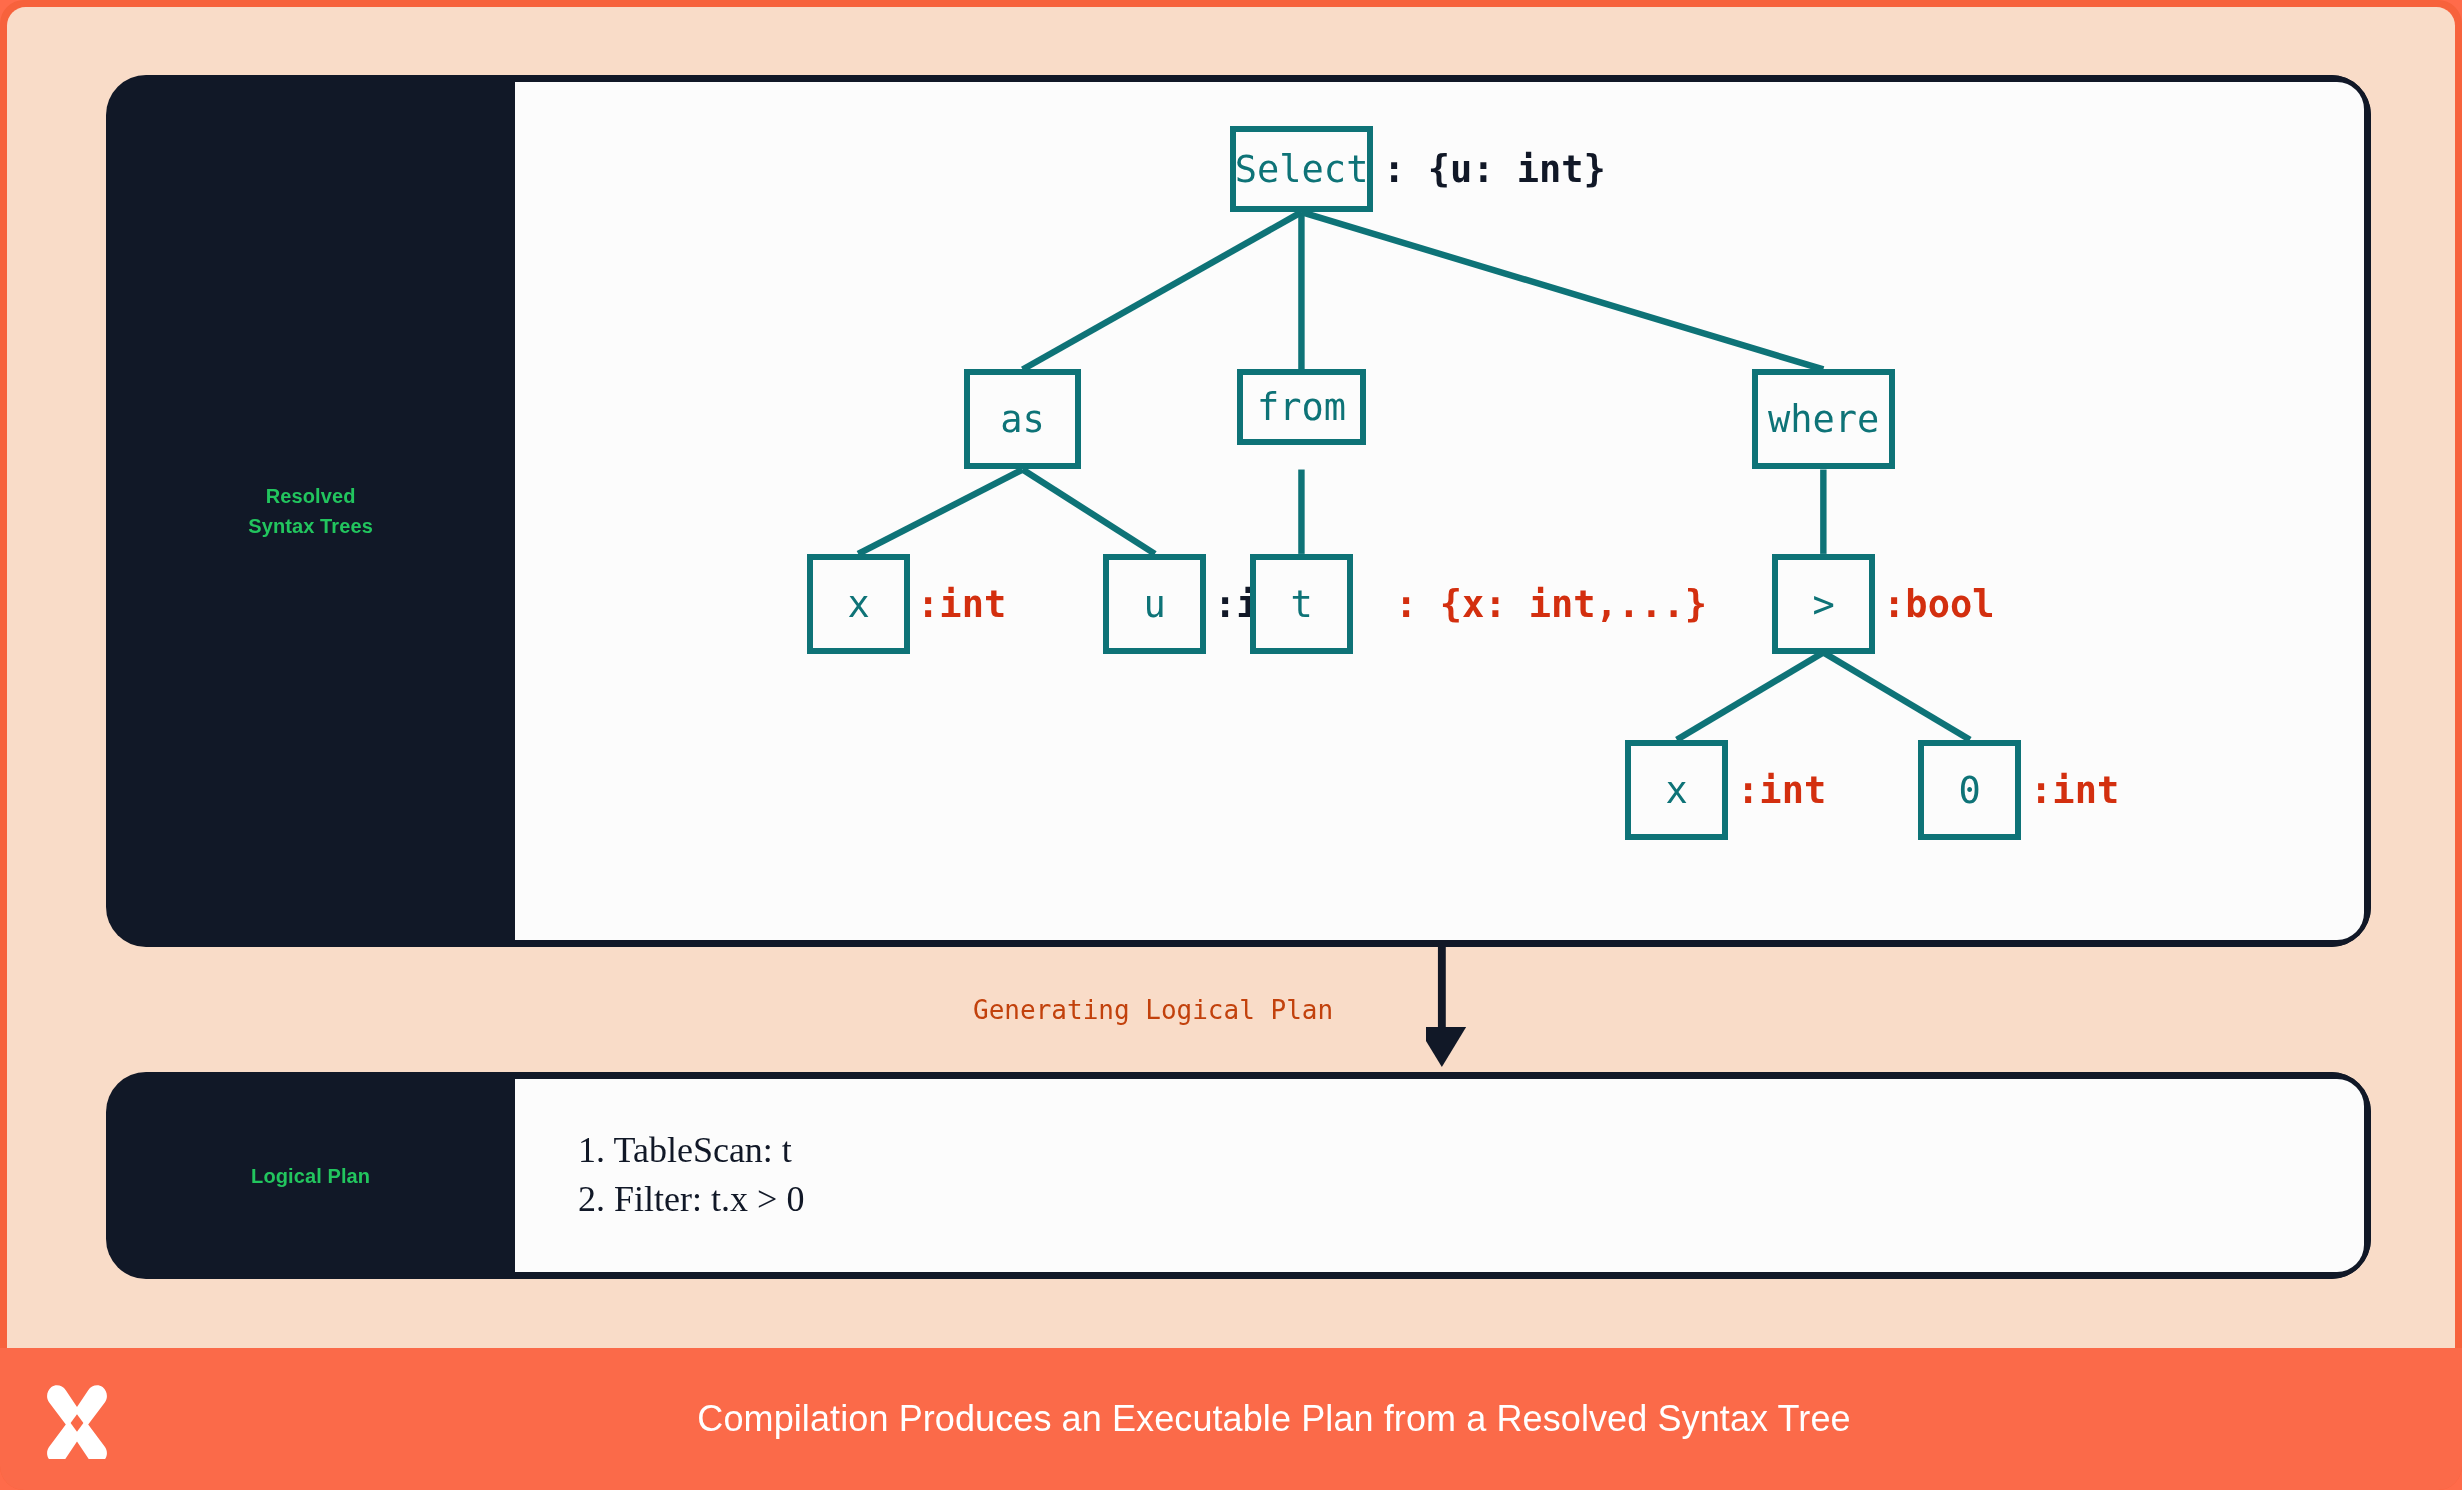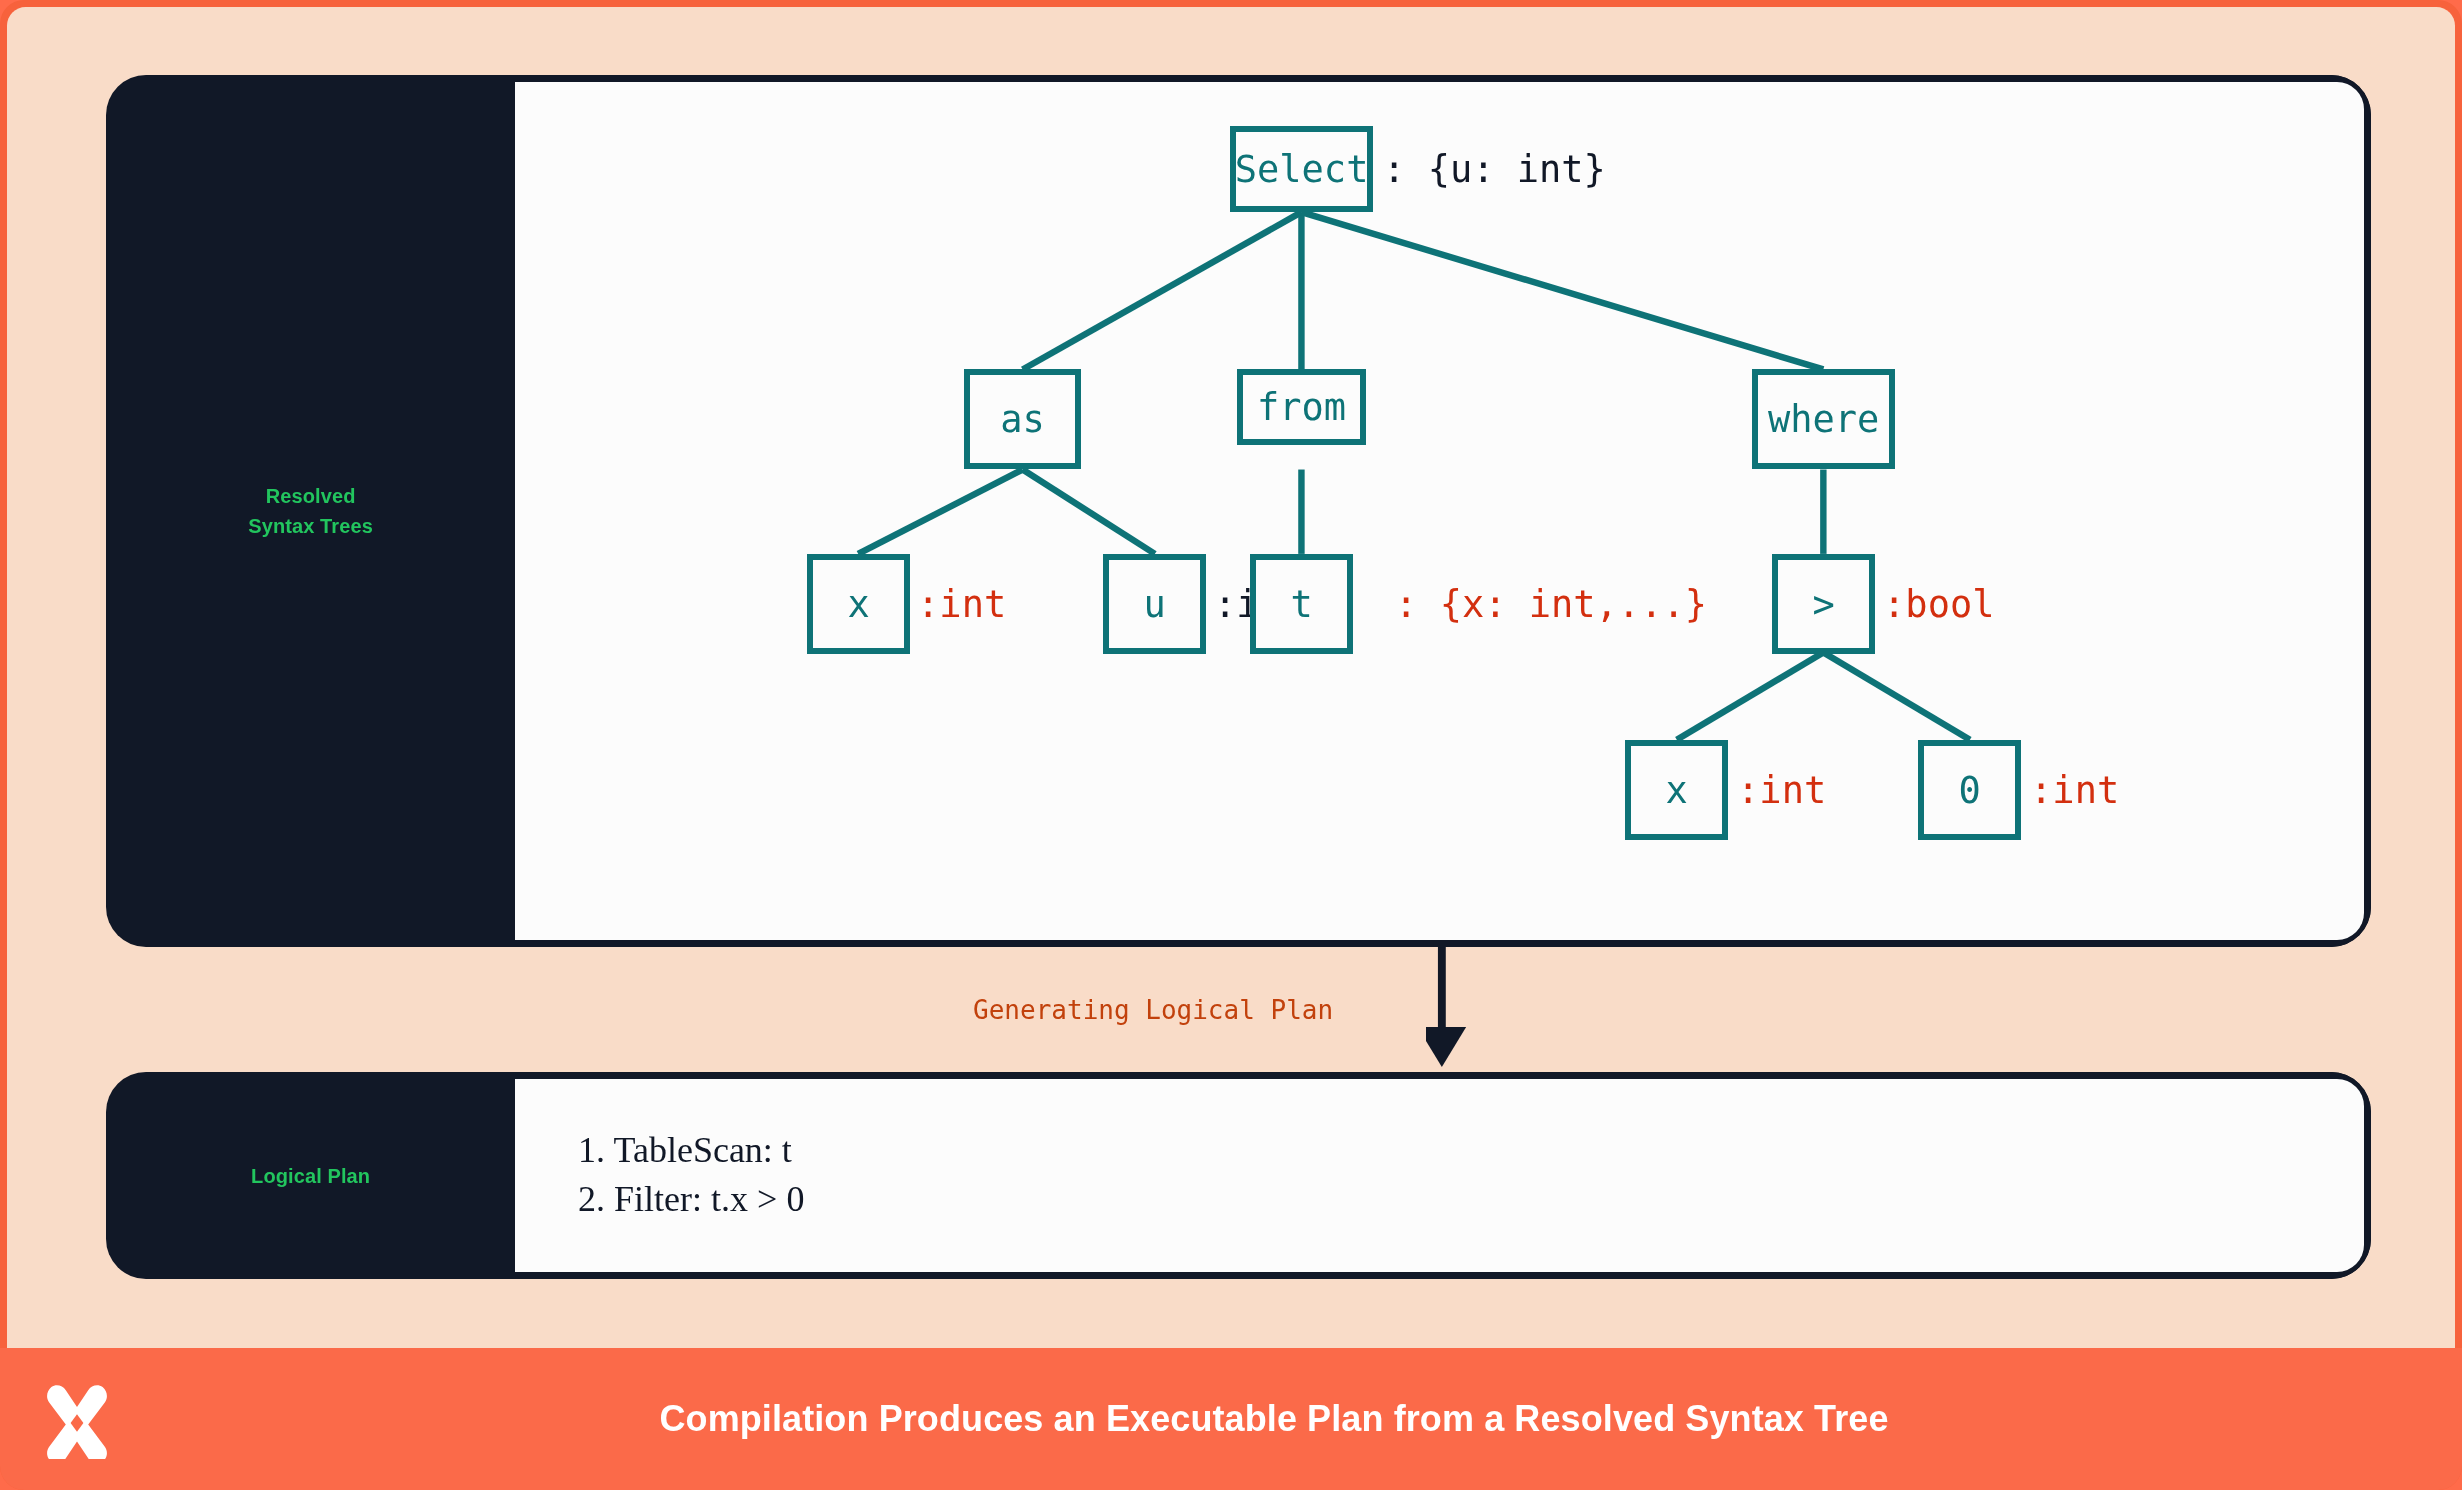--- a/index.html
+++ b/index.html
@@ -96,21 +96,21 @@
     justify-content: center;
     color: #0E7377;
     font-family: "DejaVu Sans Mono", monospace;
     font-size: 37px;
   }
 
   .type-annot {
     position: absolute;
     font-family: "DejaVu Sans Mono", monospace;
     font-size: 37px;
-    font-weight: normal;
+    font-weight: bold;
     white-space: nowrap;
     transform: translateY(-50%);
   }
   .type-red   { color: #D32F0F; }
   .type-dark  { color: #111827; }
 
   
   .transition {
     position: absolute;
     left: 99px;
@@ -168,21 +168,21 @@
     transform: translateY(-50%);
     width: 80px;
     height: 80px;
   }
 
   .footer-caption {
     width: 100%;
     text-align: center;
     color: #FFFFFF;
     font-size: 36px;
-    font-weight: bold;
+    font-weight: normal;
     letter-spacing: 0.1px;
     padding-left: 129px;
     padding-right: 43px;
   }
 </style>
 </head>
 <body>
 
 <div class="page-frame">
   <div class="page-body">

